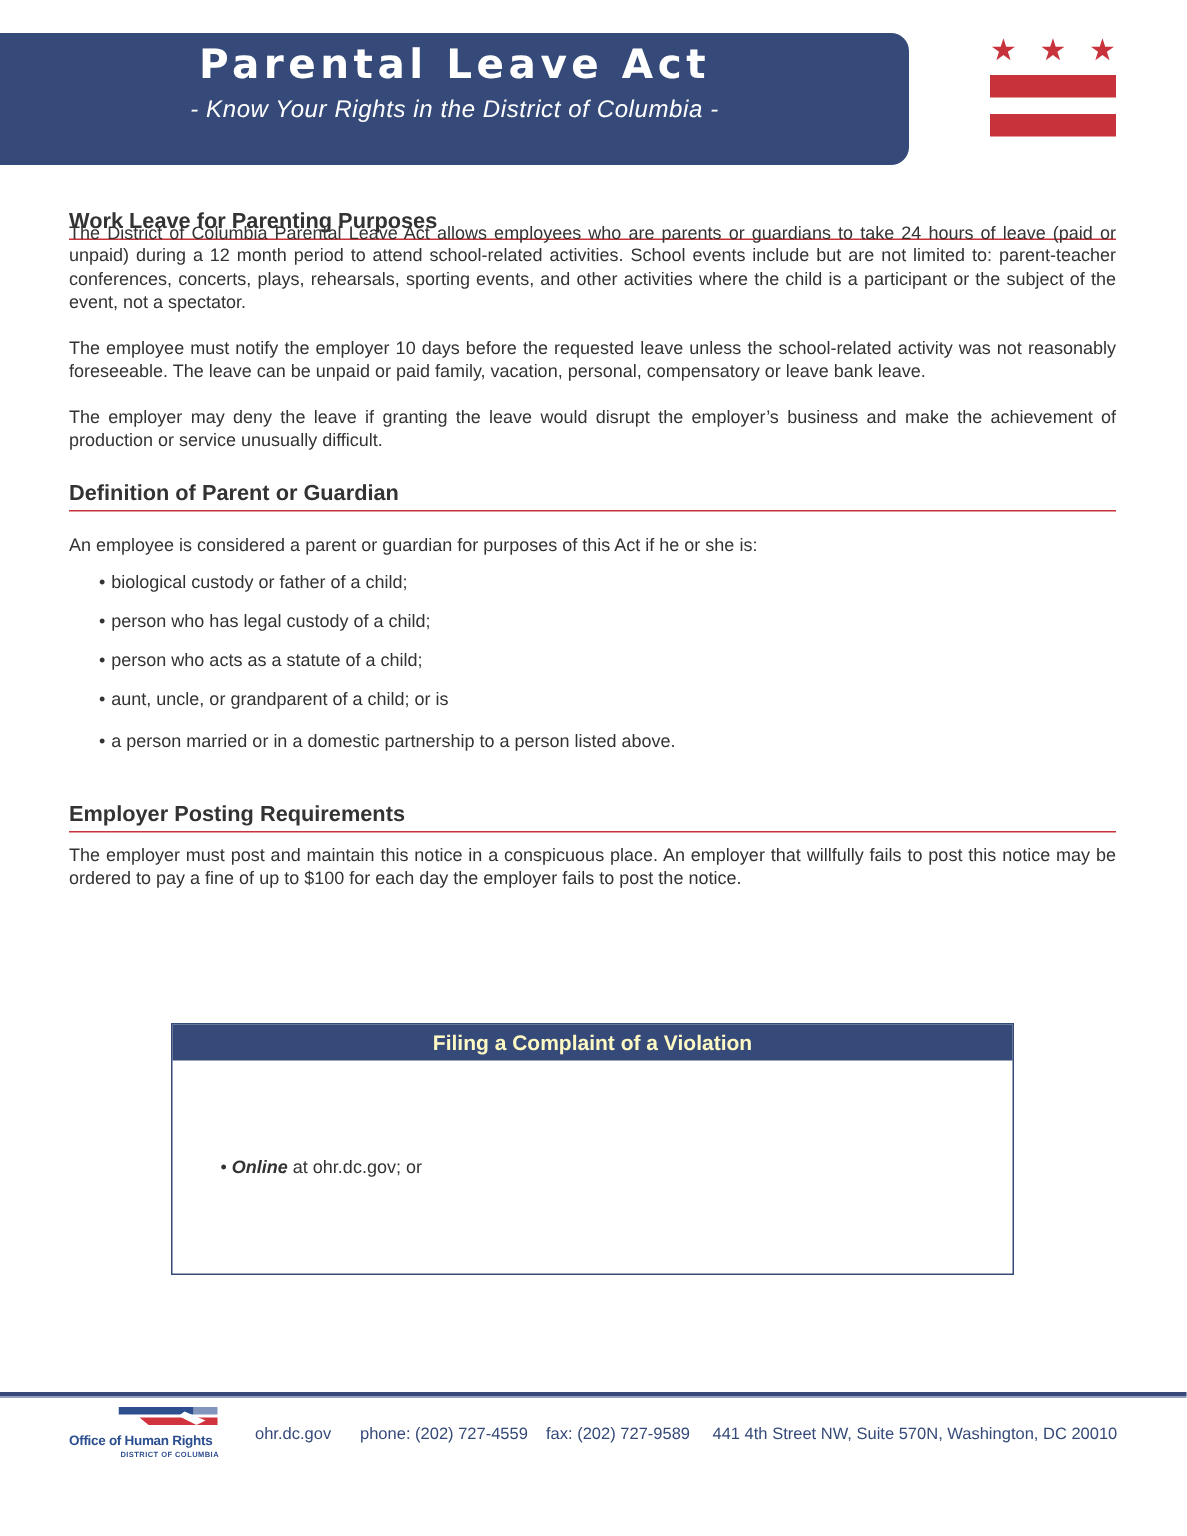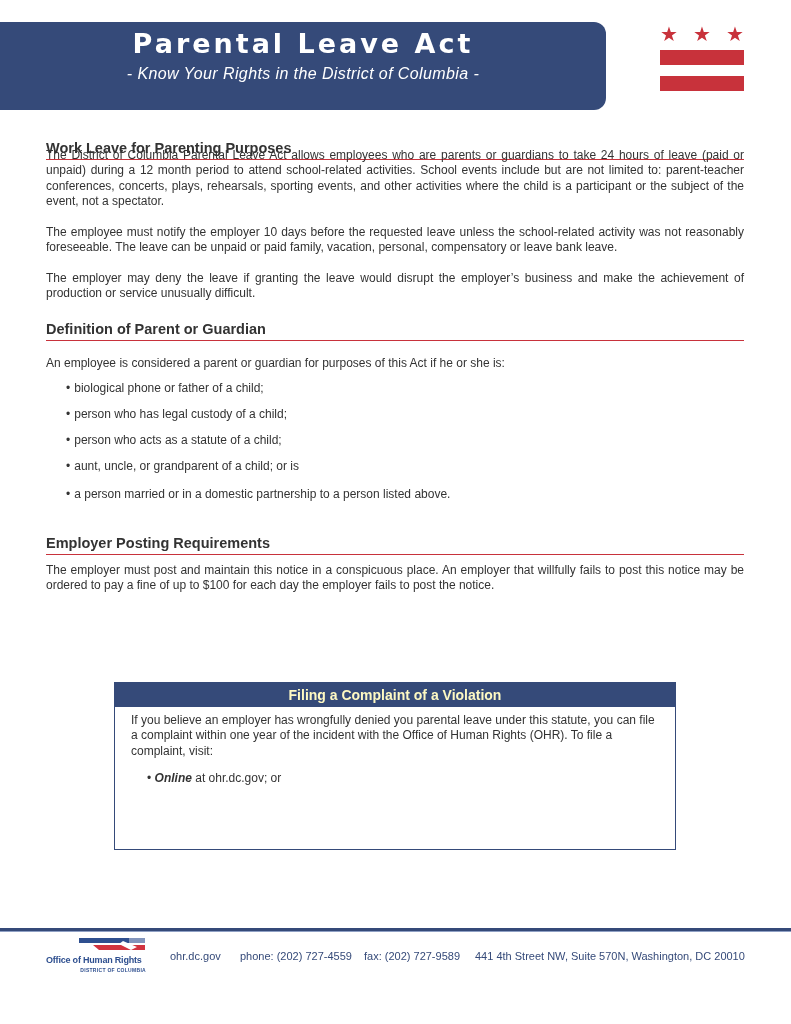--- a/index.html
+++ b/index.html
@@ -77,34 +77,31 @@
   <div class="bar" style="top:52px;"></div>
 </div>
 
 <div class="section-heading" style="top:112px;margin-top:27px;">Work Leave for Parenting Purposes</div>
 <p class="para" style="top:148px;">The District of Columbia Parental Leave Act allows employees who are parents or guardians to take 24 hours of leave (paid or unpaid) during a 12 month period to attend school-related activities. School events include but are not limited to: parent-teacher conferences, concerts, plays, rehearsals, sporting events, and other activities where the child is a participant or the subject of the event, not a spectator.</p>
 <p class="para" style="top:225px;">The employee must notify the employer 10 days before the requested leave unless the school-related activity was not reasonably foreseeable. The leave can be unpaid or paid family, vacation, personal, compensatory or leave bank leave.</p>
 <p class="para" style="top:271px;">The employer may deny the leave if granting the leave would disrupt the employer’s business and make the achievement of production or service unusually difficult.</p>
 
 <div class="section-heading" style="top:320px;">Definition of Parent or Guardian</div>
 <p class="para" style="top:356px;">An employee is considered a parent or guardian for purposes of this Act if he or she is:</p>
-<div class="bullet" style="top:381px;"><span class="dot">•</span><span>biological phone or father of a child;</span></div>
+<div class="bullet" style="top:381px;"><span class="dot">•</span><span>biological custody or father of a child;</span></div>
 <div class="bullet" style="top:407px;"><span class="dot">•</span><span>person who has legal custody of a child;</span></div>
 <div class="bullet" style="top:433px;"><span class="dot">•</span><span>person who acts as a statute of a child;</span></div>
 <div class="bullet" style="top:459px;"><span class="dot">•</span><span>aunt, uncle, or grandparent of a child; or is</span></div>
 <div class="bullet" style="top:487px;"><span class="dot">•</span><span>a person married or in a domestic partnership to a person listed above.</span></div>
 
 <div class="section-heading" style="top:534px;">Employer Posting Requirements</div>
 <p class="para" style="top:563px;">The employer must post and maintain this notice in a conspicuous place. An employer that willfully fails to post this notice may be ordered to pay a fine of up to $100 for each day the employer fails to post the notice.</p>
 
 <div class="complaint-box">
   <div class="complaint-header">Filing a Complaint of a Violation</div>
-  <div class="complaint-body">
-    <p>If you believe an employer has wrongfully denied you parental leave under this statute, you can file a complaint within one year of the incident with the Office of Human Rights (OHR). To file a complaint, visit:</p>
-  </div>
   <div class="cbullet" style="top:88px;">
     <span>•</span>
     <b>Online</b><span> at ohr.dc.gov; or</span>
   </div>
 </div>
 
 <div class="footer-rule"></div>
 <div class="footer-rule2"></div>
 
 <div class="footer-logo">

